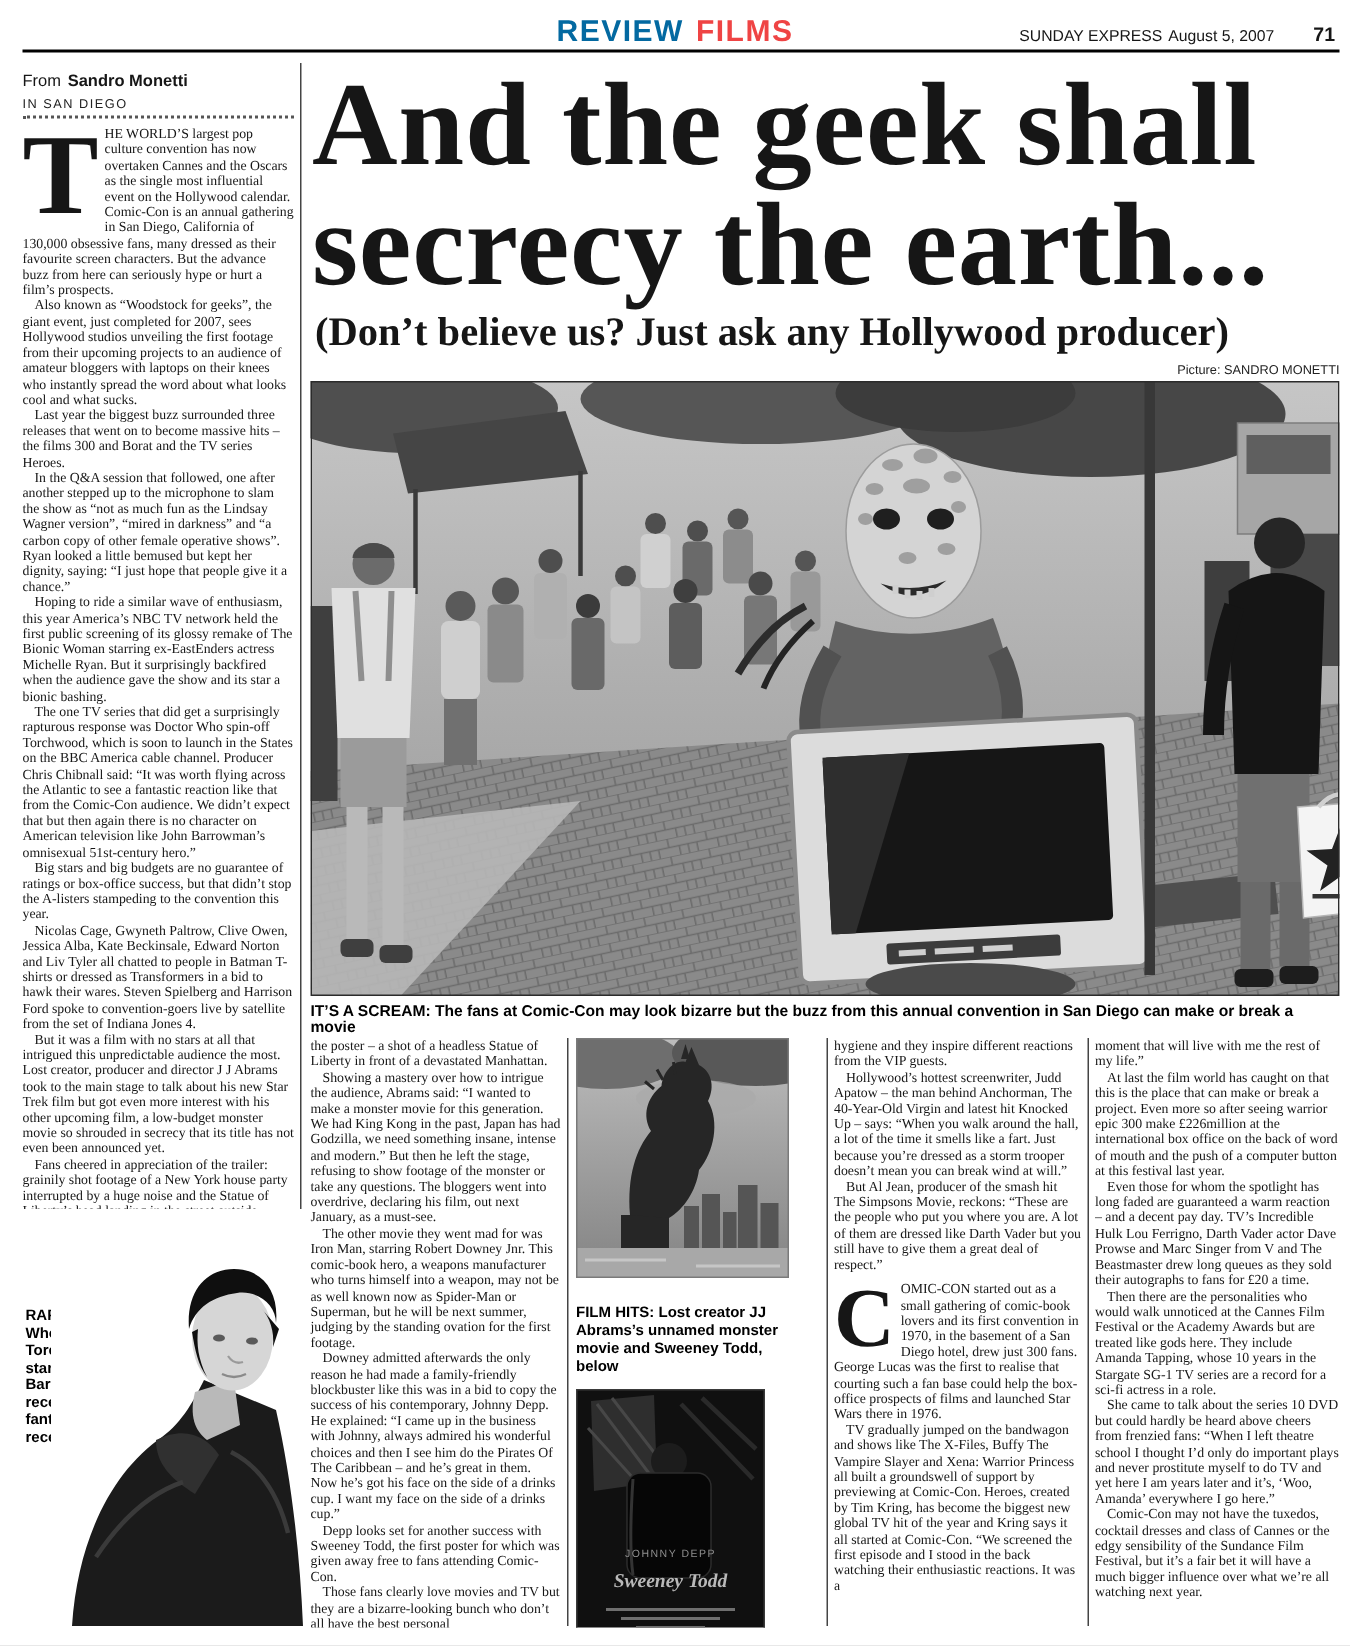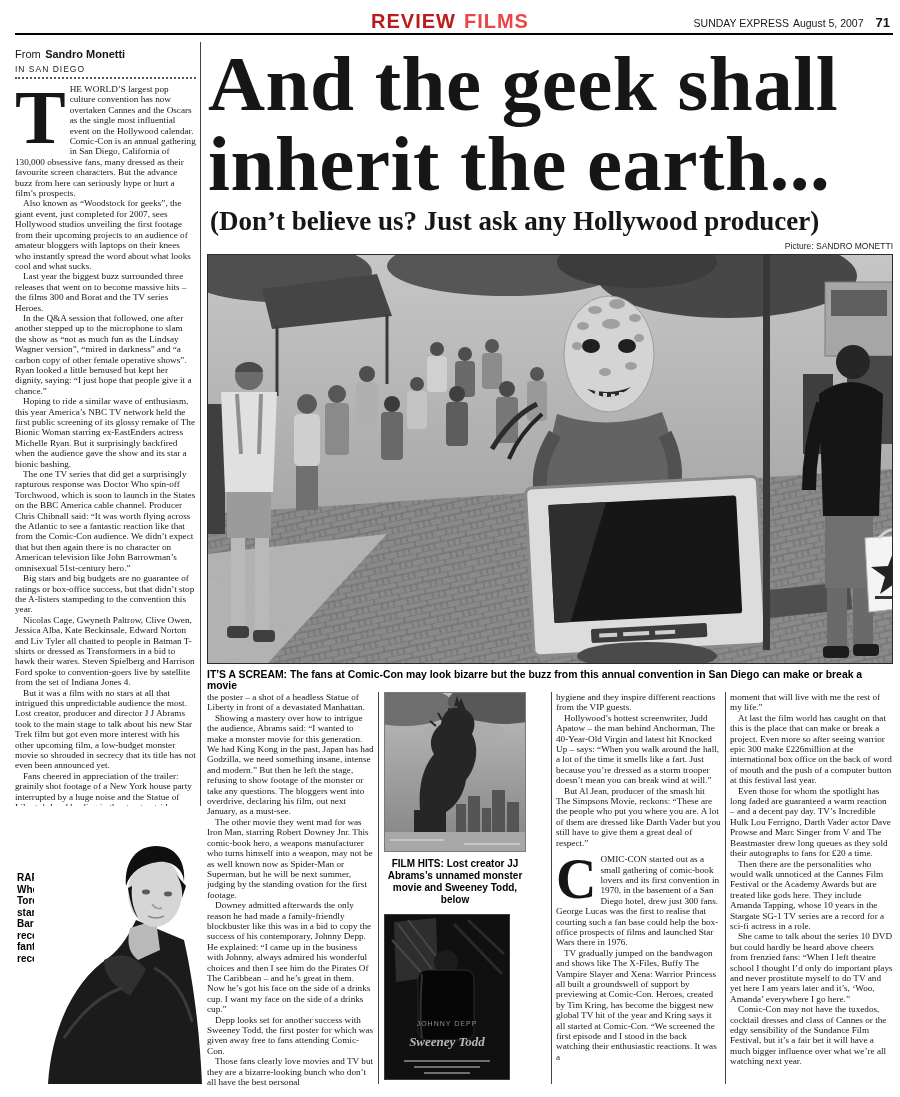--- a/index.html
+++ b/index.html
@@ -1,26 +1,26 @@
 <!DOCTYPE html>
 <html><head>
 <meta charset="utf-8">
 <style>
   html,body{margin:0;padding:0;background:#d8d8d8;}
   .page{position:relative;width:900px;height:1097px;background:#ffffff;margin:0 auto;overflow:hidden;
         font-family:"Liberation Serif","DejaVu Serif",serif;color:#161616;}
   
   .masthead-center{position:absolute;left:0;top:10px;width:900px;text-align:center;
         font-family:"Liberation Sans","DejaVu Sans",sans-serif;font-weight:bold;font-size:20px;letter-spacing:1px;}
-  .masthead-center .rev{color:#b91c1c;}
+  .masthead-center .rev{color:#0369a1;}
   .masthead-center .films{color:#ef4444;margin-left:8px;}
   .masthead-right{position:absolute;right:10px;top:15px;font-family:"Liberation Sans","DejaVu Sans",sans-serif;font-size:10.5px;}
   .mh-paper{font-weight:normal;}
   .mh-date{margin-left:4px;}
-  .mh-page{font-weight:bold;font-size:13px;margin-left:12px;}
+  .mh-page{font-weight:bold;font-size:13px;margin-left:26px;}
   .hrule{position:absolute;left:15px;top:33px;width:878px;height:2px;background:#000;}
   
   .vrule{position:absolute;width:1px;background:#444;}
   .v-left{left:200px;top:42px;height:764px;}
   .v-c1{left:378px;top:692px;height:392px;}
   .v-c2{left:551px;top:692px;height:392px;}
   .v-c3{left:725px;top:692px;height:392px;}
   
   .byline{position:absolute;left:15px;top:44px;width:181px;font-family:"Liberation Sans","DejaVu Sans",sans-serif;}
   .byline .from{font-size:11px;}
@@ -43,22 +43,22 @@
   .hl{font-size:79px;line-height:80px;white-space:nowrap;}
   .subhead{position:absolute;left:210px;top:206px;width:686px;font-weight:bold;font-size:27px;white-space:nowrap;}
   .photo-credit{position:absolute;left:208px;top:241px;width:685px;text-align:right;
         font-family:"Liberation Sans","DejaVu Sans",sans-serif;font-size:8.5px;color:#222;}
   
   .main-photo{position:absolute;left:207px;top:254px;width:686px;height:410px;display:block;}
   .main-caption{position:absolute;left:207px;top:669px;width:686px;
         font-family:"Liberation Sans","DejaVu Sans",sans-serif;font-weight:bold;font-size:10.4px;color:#000;}
   
   .statue-svg{display:block;width:142px;height:160px;}
-  .film-hits{margin-top:6px;width:142px;font-family:"Liberation Sans","DejaVu Sans",sans-serif;
-        font-weight:bold;font-size:10px;line-height:12px;color:#000;text-align:center;}
+  .film-hits{margin-top:18px;width:142px;font-family:"Liberation Sans","DejaVu Sans",sans-serif;
+        font-weight:bold;font-size:10px;line-height:12px;color:#000;}
   .sweeney-svg{display:block;width:126px;height:166px;margin-top:8px;}
   
   .rapture{position:absolute;left:17px;top:872px;width:68px;font-family:"Liberation Sans","DejaVu Sans",sans-serif;
         font-weight:bold;font-size:10px;line-height:11.5px;color:#000;}
   .barrowman-svg{position:absolute;left:34px;top:808px;width:172px;height:276px;}
 </style>
 </head>
 <body>
 
 <div class="page">
@@ -109,21 +109,21 @@
     <ellipse cx="112" cy="84" rx="4" ry="2.4" fill="#5a5a5a"></ellipse>
     <ellipse cx="134" cy="86" rx="4" ry="2.4" fill="#5a5a5a"></ellipse>
     <path d="M118,96 q4,6 10,4" stroke="#9a9a9a" stroke-width="1.5" fill="none"></path>
     <path d="M114,108 q8,4 16,0" stroke="#8a8a8a" stroke-width="1.5" fill="none"></path>
     <path d="M30,230 C50,200 70,186 88,180" stroke="#3a3a3a" stroke-width="3" fill="none"></path>
     <path d="M120,160 C140,170 152,190 158,214" stroke="#3a3a3a" stroke-width="3" fill="none"></path>
   </svg>
 
   <div class="headline">
     <div class="hl">And the geek shall</div>
-    <div class="hl">inherit the earth...</div>
+    <div class="hl">secrecy the earth...</div>
   </div>
   <div class="subhead">(Don’t believe us? Just ask any Hollywood producer)</div>
   <div class="photo-credit">Picture: SANDRO MONETTI</div>
 
   <svg class="main-photo" viewBox="0 0 686 410" aria-hidden="true">
     <defs>
       <linearGradient id="sky" x1="0" y1="0" x2="0" y2="1">
         <stop offset="0" stop-color="#c6c6c6"></stop>
           <stop offset="1" stop-color="#969696"></stop>
       </linearGradient>

